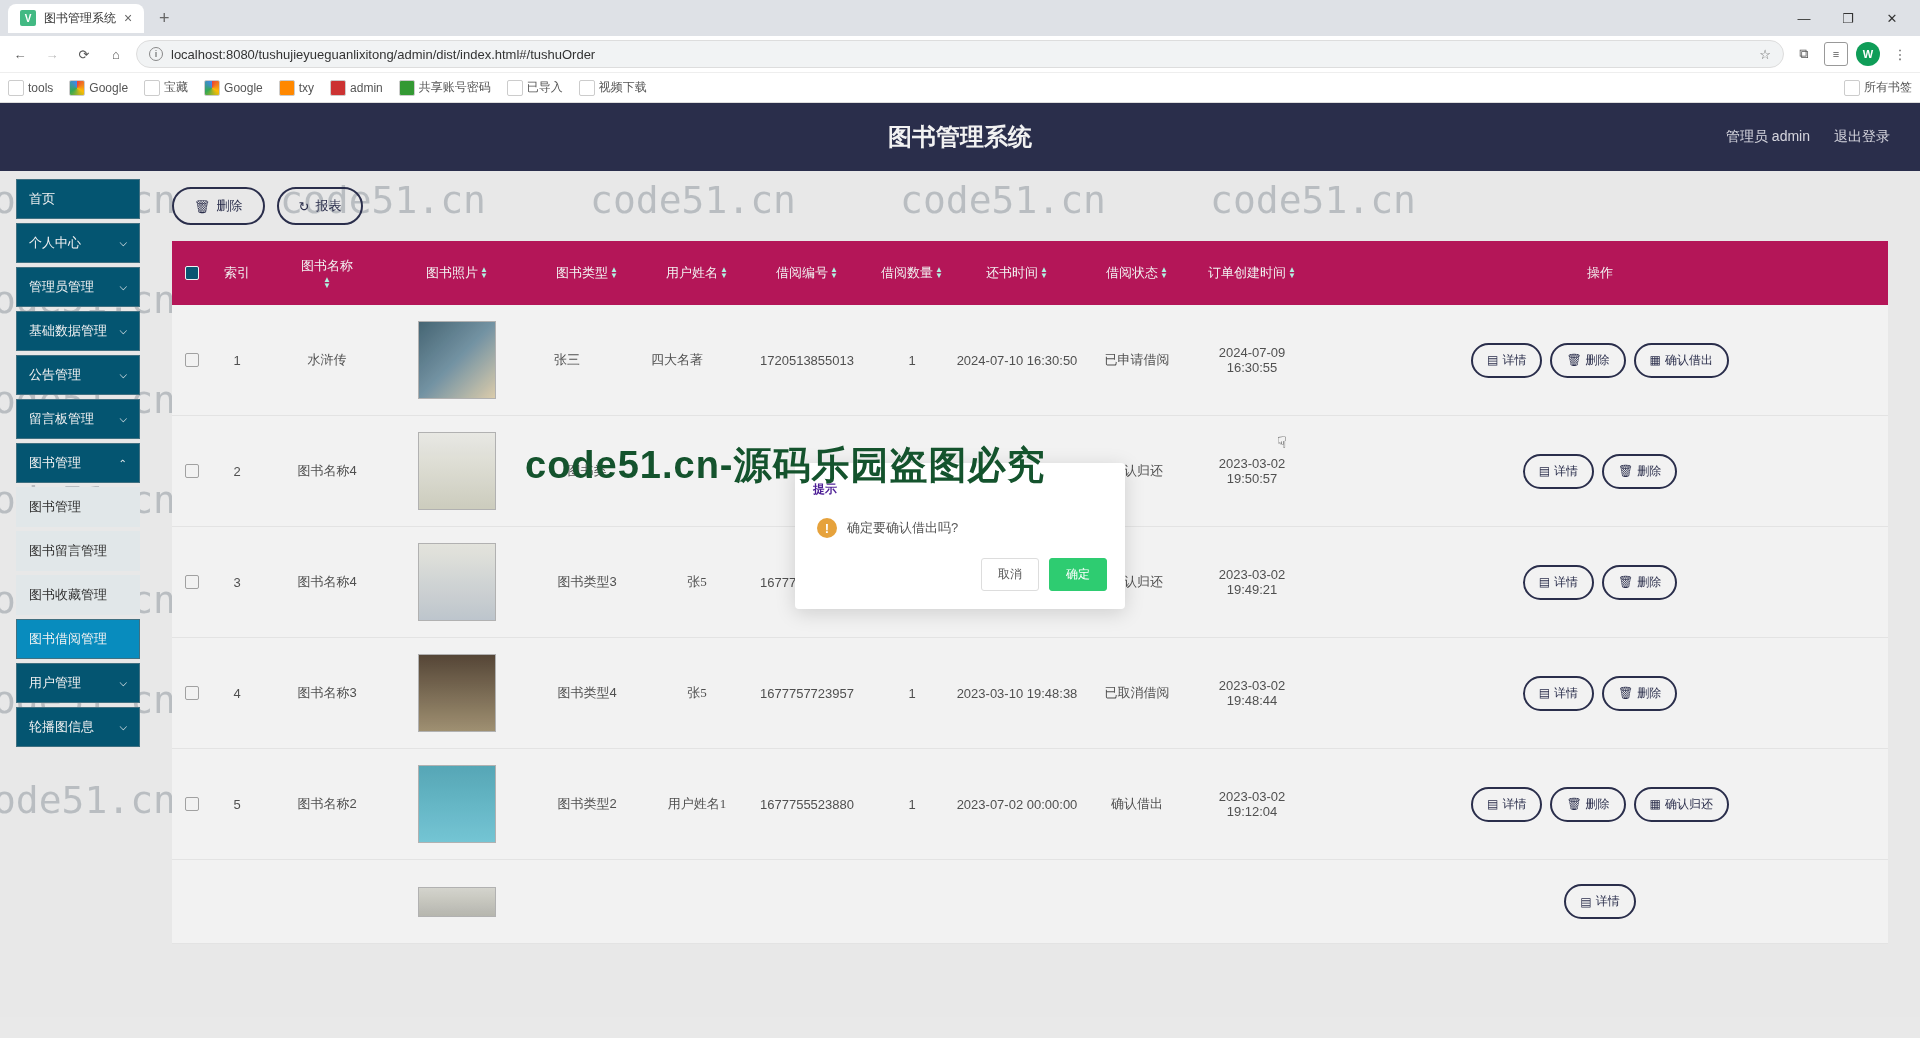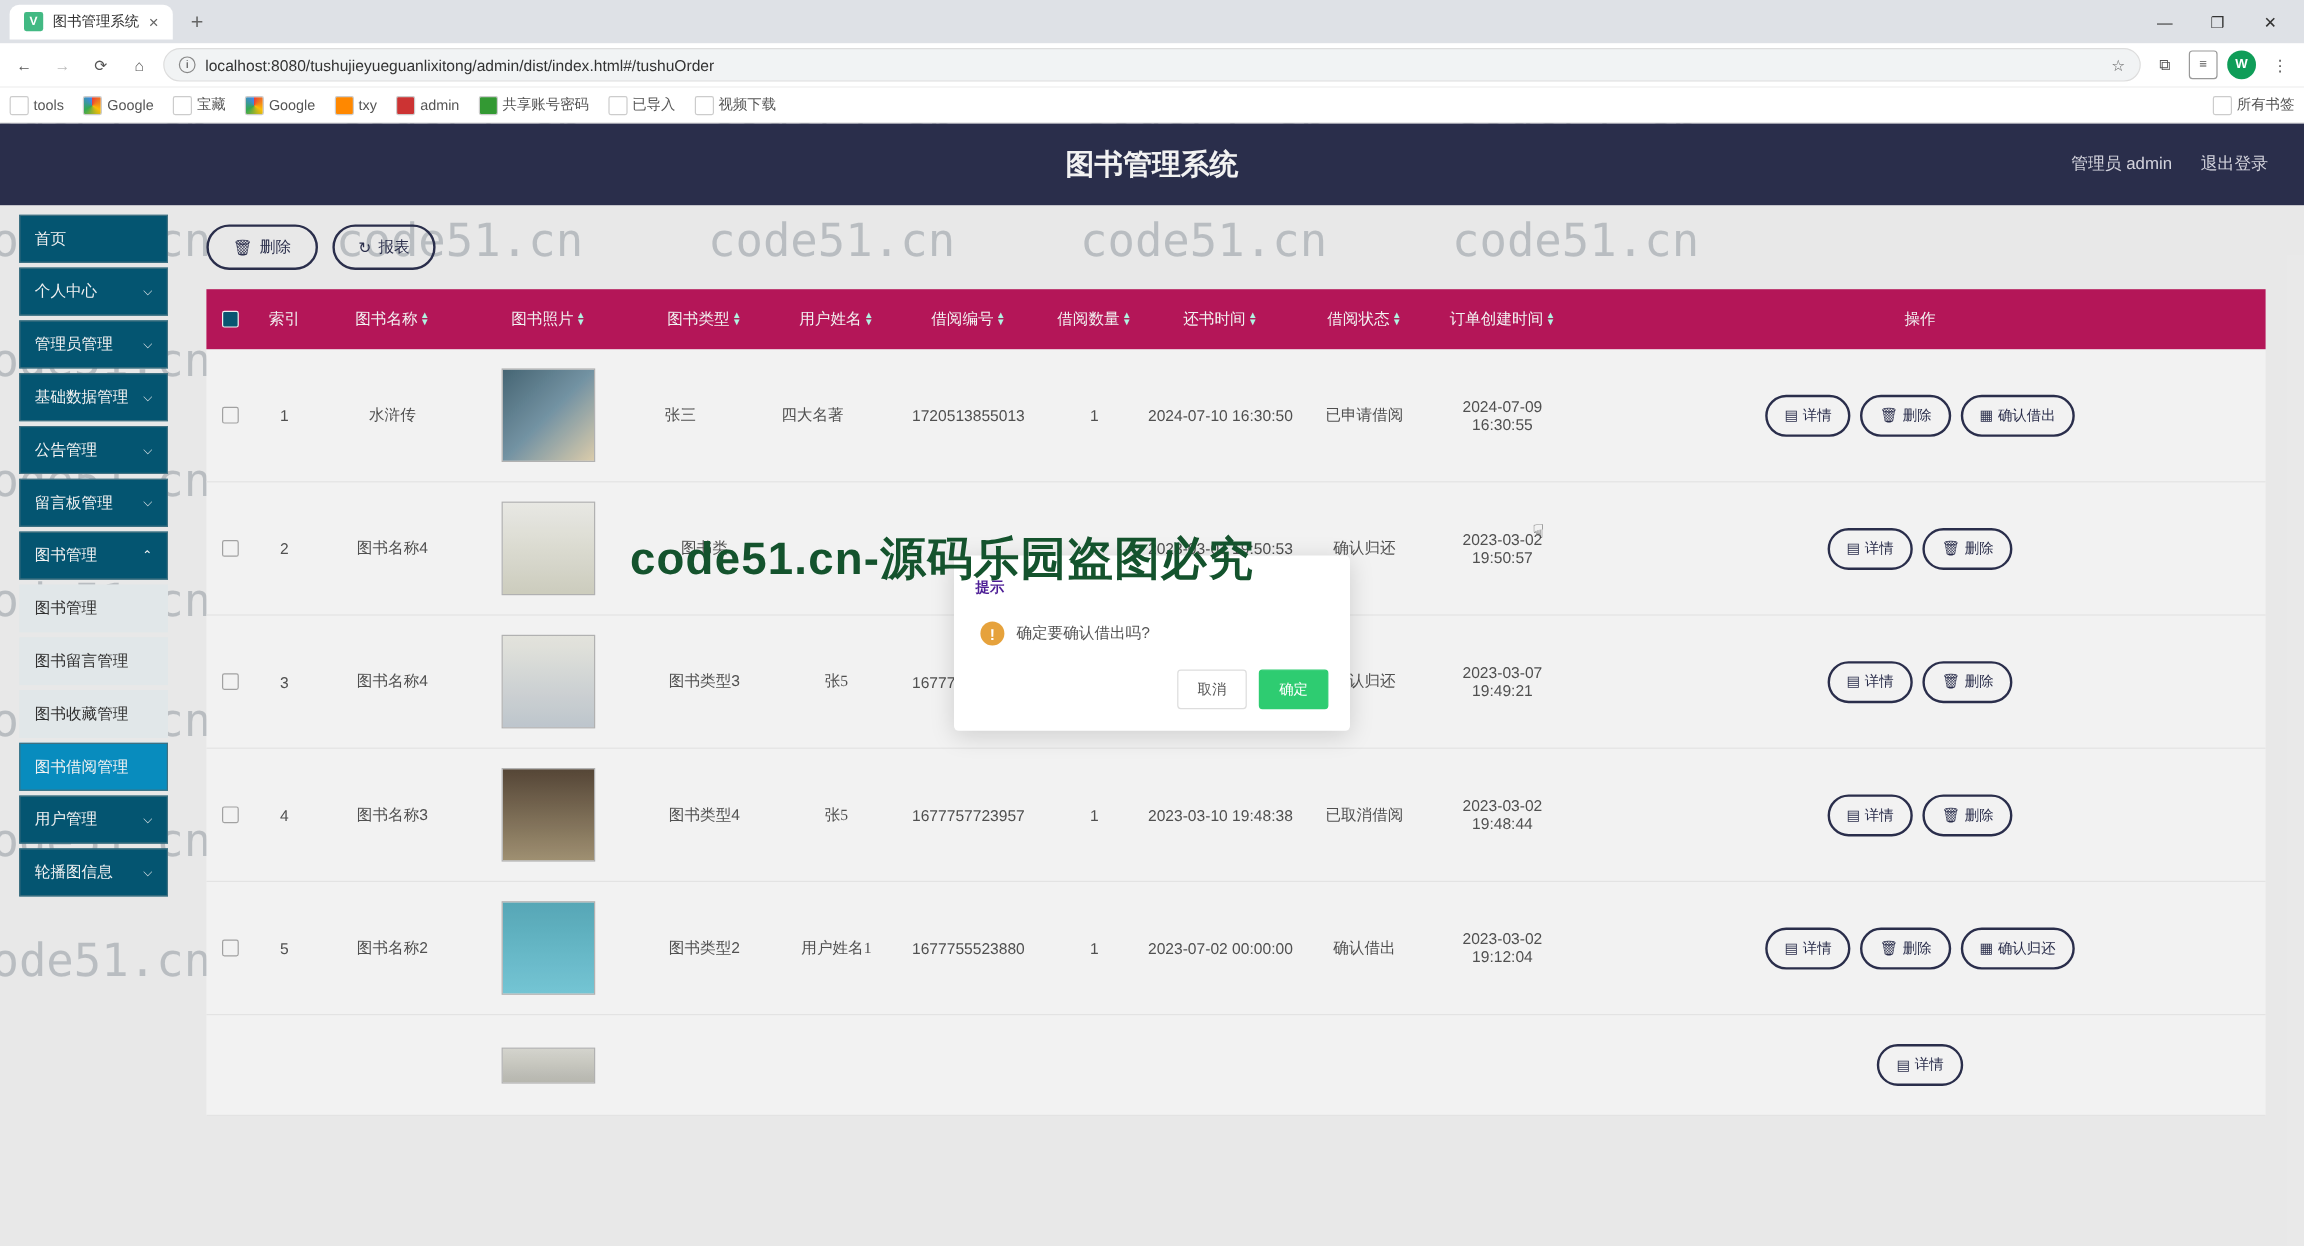--- a/index.html
+++ b/index.html
@@ -36,21 +36,21 @@
 .menu-item.active { background: #0994c9; color: #fff; }
 .menu-chevron { font-size: 10px; color: #fff; }
 .content { flex: 1; padding: 16px 32px; overflow: auto; }
 .toolbar { display: flex; gap: 12px; margin-bottom: 16px; }
 .pill-btn { border: 2px solid #2d3150; background: transparent; color: #2d3150; padding: 8px 20px; border-radius: 20px; cursor: pointer; font-size: 13px; display: inline-flex; align-items: center; gap: 6px; }
 .table-wrap { background: #fff; }
 .thead { display: flex; background: #be185d; color: #fff; font-size: 13px; }
 .th, .td { padding: 16px 4px; text-align: center; display: flex; align-items: center; justify-content: center; gap: 2px; }
 .col-check { width: 40px; }
 .col-idx { width: 50px; }
-.col-name { width: 130px; }
+.col-name { width: 130px; flex-direction: column; }
 .col-img { width: 130px; }
 .col-type { width: 130px; }
 .col-user { width: 90px; font-family: Liberation Serif, serif; }
 .col-code { width: 130px; }
 .col-qty { width: 80px; }
 .col-return { width: 130px; }
 .col-status { width: 110px; }
 .col-created { width: 120px; }
 .col-actions { flex: 1; min-width: 220px; }
 .sort-icon { display: inline-flex; flex-direction: column; font-size: 8px; line-height: 6px; color: #bfe; }
@@ -416,21 +416,21 @@
     <div class="td col-name">图书名称4</div>
     <div class="td col-img">
                 <span class="book-img img3"></span>
               </div>
     <div class="td col-type">图书类型3</div>
     <div class="td col-user">张5</div>
     <div class="td col-code">1677757760851</div>
     <div class="td col-qty">1</div>
     <div class="td col-return">2023-03-09 19:49:17</div>
     <div class="td col-status">确认归还</div>
-    <div class="td col-created">2023-03-07 19:49:21</div>
+    <div class="td col-created">2023-03-02 19:49:21</div>
     <div class="td col-actions">
       <div class="actions-group">
         <button class="action-btn">
                     <span>▤</span>
                     <span>详情</span>
                   </button>
         <button class="action-btn">
                     <span>🗑</span>
                     <span>删除</span>
                   </button>

